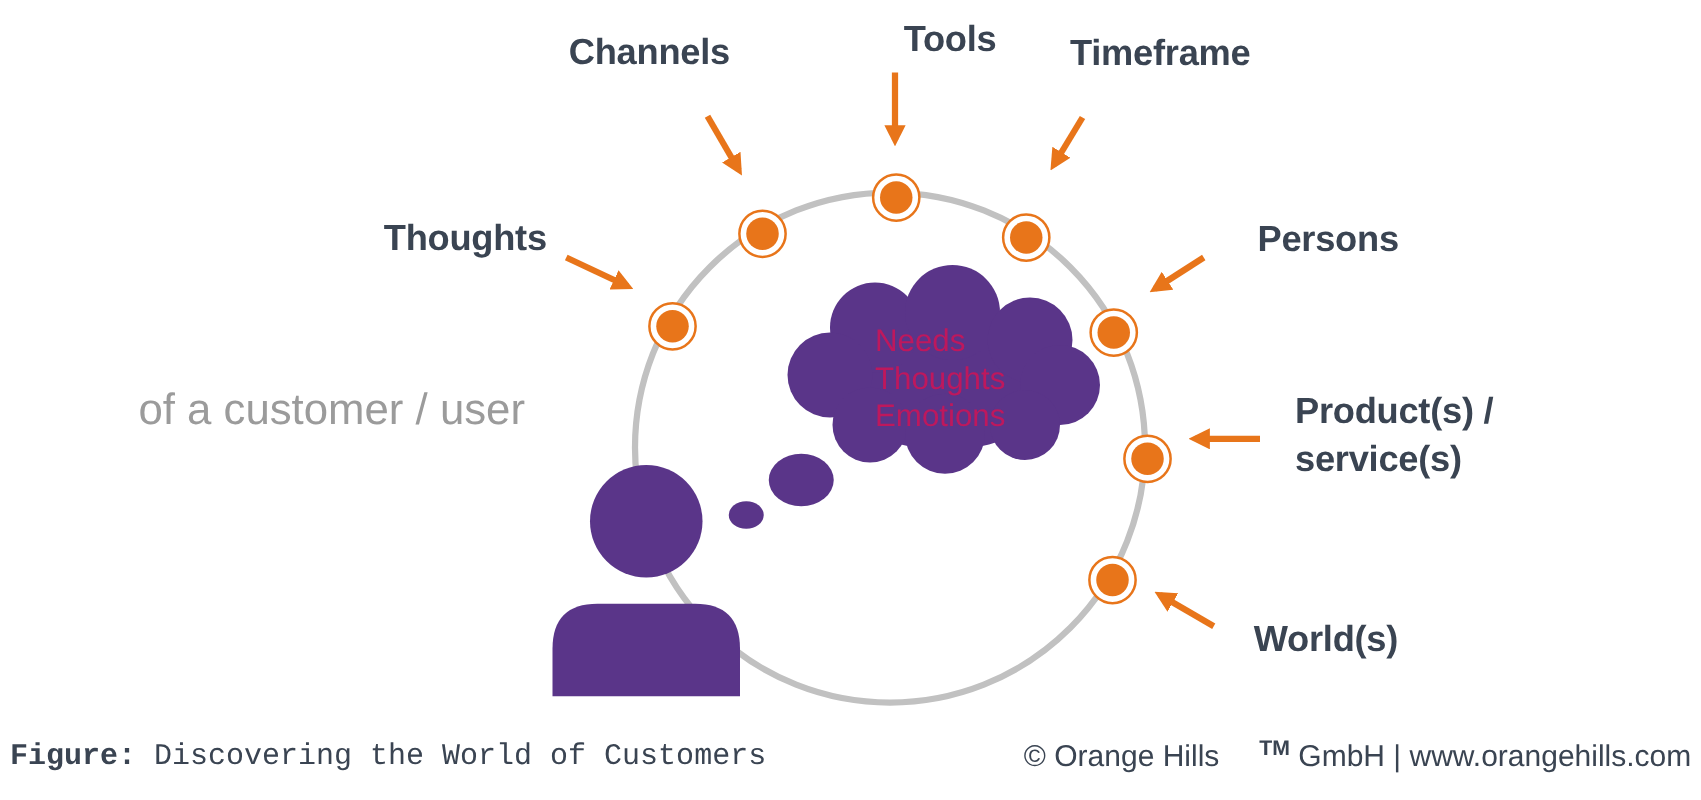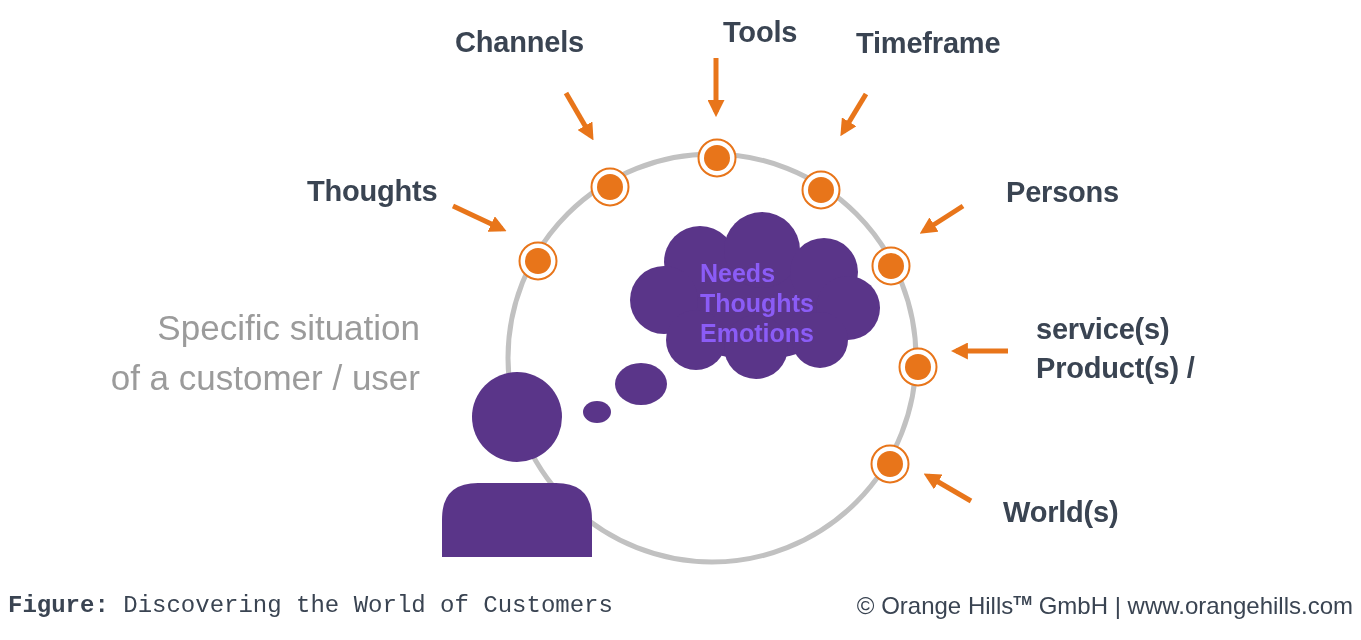--- a/index.html
+++ b/index.html
@@ -6,26 +6,26 @@
   body{width:1361px;height:640px;position:relative;overflow:hidden;
        font-family:"Liberation Sans", sans-serif;}
   .canvas{position:absolute;inset:0;width:1361px;height:640px;}
   svg{position:absolute;left:0;top:0;}
 
   .node-label{position:absolute;font-size:29px;font-weight:600;color:#3A4452;
               white-space:nowrap;letter-spacing:-0.2px;}
   .situation{position:absolute;left:18px;top:303px;width:402px;text-align:right;
              font-size:35px;line-height:50px;color:#9B9B9B;font-weight:400;}
   .cloud-text{position:absolute;left:700px;top:258px;font-size:25px;line-height:30px;
-              color:#8b5cf6;font-weight:700;}
+              color:#be185d;font-weight:400;}
   .footer{position:absolute;top:592px;font-size:24px;color:#3A4452;white-space:nowrap;}
   .footer-left{left:8px;font-family:Liberation Mono, monospace;}
   .footer-right{right:8px;}
   .footer b{font-weight:700;}
-  .footer sup{font-size:13px;font-weight:600;vertical-align:super;line-height:0;}
+  .footer sup{font-size:17px;font-weight:600;vertical-align:super;line-height:0;margin-left:32px;}
   .two-line{line-height:39px;}
 </style>
 </head>
 <body>
 
 <div class="canvas">
 
   <svg width="1361" height="640" viewBox="0 0 1361 640">
     <defs>
       <marker id="ah" viewBox="0 0 10 10" refX="7" refY="5" markerWidth="3.4" markerHeight="3.4" orient="auto-start-reverse">
@@ -90,38 +90,37 @@
       <ellipse cx="597" cy="412" rx="14" ry="11"></ellipse>
     </g>
 
     <g fill="#5A3589">
       <circle cx="517" cy="417" r="45"></circle>
       <path d="M442,557 L442,519 Q442,483 478,483 L556,483 Q592,483 592,519 L592,557 Z"></path>
     </g>
   </svg>
 
   <div class="situation">
-    <div>Specific situation</div>
     <div>of a customer / user</div>
   </div>
 
   <div class="cloud-text">
     <div>Needs</div>
     <div>Thoughts</div>
     <div>Emotions</div>
   </div>
 
   <div class="node-label" style="left:307px;top:175px;">Thoughts</div>
   <div class="node-label" style="left:455px;top:26px;">Channels</div>
   <div class="node-label" style="left:683px;top:16px;margin-left:40px;">Tools</div>
   <div class="node-label" style="left:1006px;top:176px;">Persons</div>
   <div class="node-label" style="left:856px;top:27px;">Timeframe</div>
   <div class="node-label two-line" style="left:1036px;top:310px;">
+    <div>Product(s) /</div>
     <div>service(s)</div>
-    <div>Product(s) /</div>
   </div>
   <div class="node-label" style="left:1003px;top:496px;">World(s)</div>
 
   <div class="footer footer-left">
     <b>Figure:</b><span> Discovering the World of Customers</span>
   </div>
   <div class="footer footer-right">
     <span>© Orange Hills</span><sup>TM</sup><span> GmbH | www.orangehills.com</span>
   </div>
 

